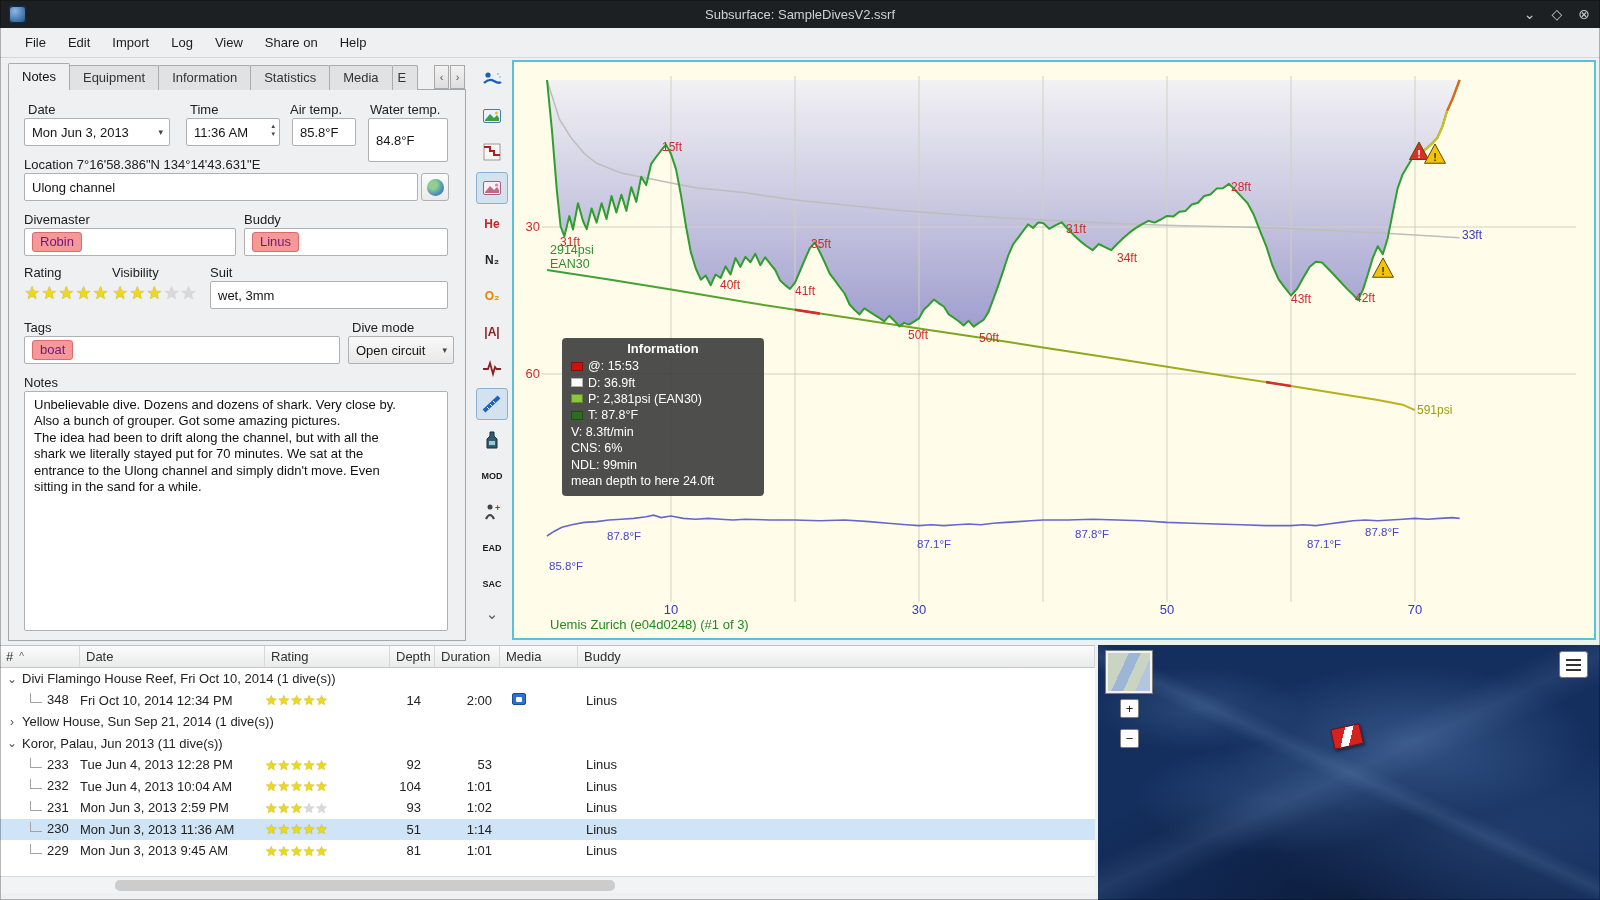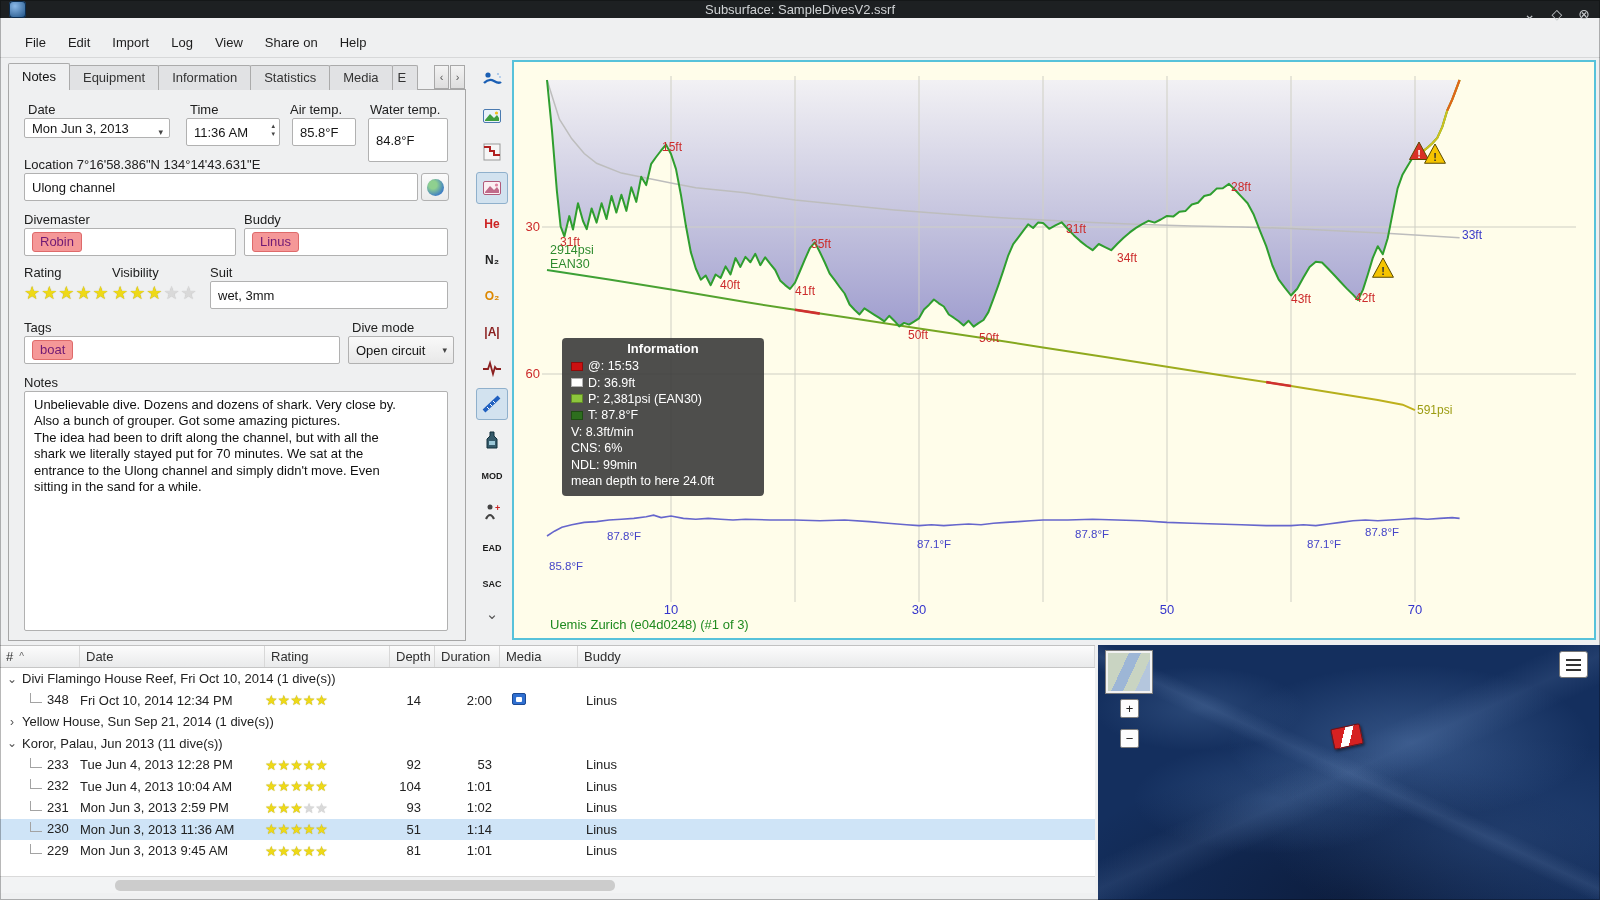--- a/index.html
+++ b/index.html
@@ -1,21 +1,21 @@
 <!DOCTYPE html>
 <html><head>
 <meta charset="utf-8">
 <style>
   *{box-sizing:border-box;margin:0;padding:0}
   html,body{width:1600px;height:900px}
   body{position:relative;overflow:hidden;background:#eff0f1;font-family:"Liberation Sans","DejaVu Sans",sans-serif;font-size:13px;color:#1b1b1b}
   body::after{content:"";position:absolute;inset:0;box-shadow:inset 0 0 0 1px rgba(0,0,0,.28);pointer-events:none;z-index:99}
 
   
-  .titlebar{position:absolute;left:0;top:0;width:1600px;height:18px;background:#1d2022;color:#d5d8da;display:flex;align-items:center}
+  .titlebar{position:absolute;left:0;top:0;width:1600px;height:28px;background:#1d2022;color:#d5d8da;display:flex;align-items:center}
   .appicon{width:17px;height:17px;margin-left:9px;border-radius:4px;background:radial-gradient(circle at 35% 30%,#8ab8e8,#16497c);z-index:1;box-shadow:inset 0 0 0 1px #0c2c4e}
   .titlebar .title{position:absolute;left:0;right:0;text-align:center;font-size:13px;color:#cfd2d4}
   .wctl{position:absolute;right:10px;top:0;height:28px;display:flex;align-items:center;gap:16px;font-size:14px;color:#c3c7ca;z-index:2}
   .wctl span{cursor:default}
 
   
   .menubar{position:absolute;left:0;top:28px;width:1600px;height:30px;background:#eff0f1;border-bottom:1px solid #d7d8d9;display:flex;align-items:center;padding-left:14px}
   .menu-item{padding:5px 11px;font-size:13px;color:#1c1c1c}
 
   
@@ -155,21 +155,21 @@
 <div class="tabscroll" style="left:450px">
     <span>›</span>
   </div>
 <div class="tabframe"></div>
 
 <span class="flabel" style="left:28px;top:102px">Date</span>
 <span class="flabel" style="left:190px;top:102px">Time</span>
 <span class="flabel" style="left:290px;top:102px">Air temp.</span>
 <span class="flabel" style="left:370px;top:102px">Water temp.</span>
 
-<div class="combo" style="left:24px;top:118px;width:146px;height:20px">
+<div class="combo" style="left:24px;top:118px;width:146px;height:28px">
   <span>Mon Jun 3, 2013</span>
   <span class="arr">▾</span>
 </div>
 <div class="spin" style="left:186px;top:118px;width:94px;height:28px">
   <span>11:36 AM</span>
   <span class="spinbtns">
     <span>▴</span>
     <span>▾</span>
   </span>
 </div>

